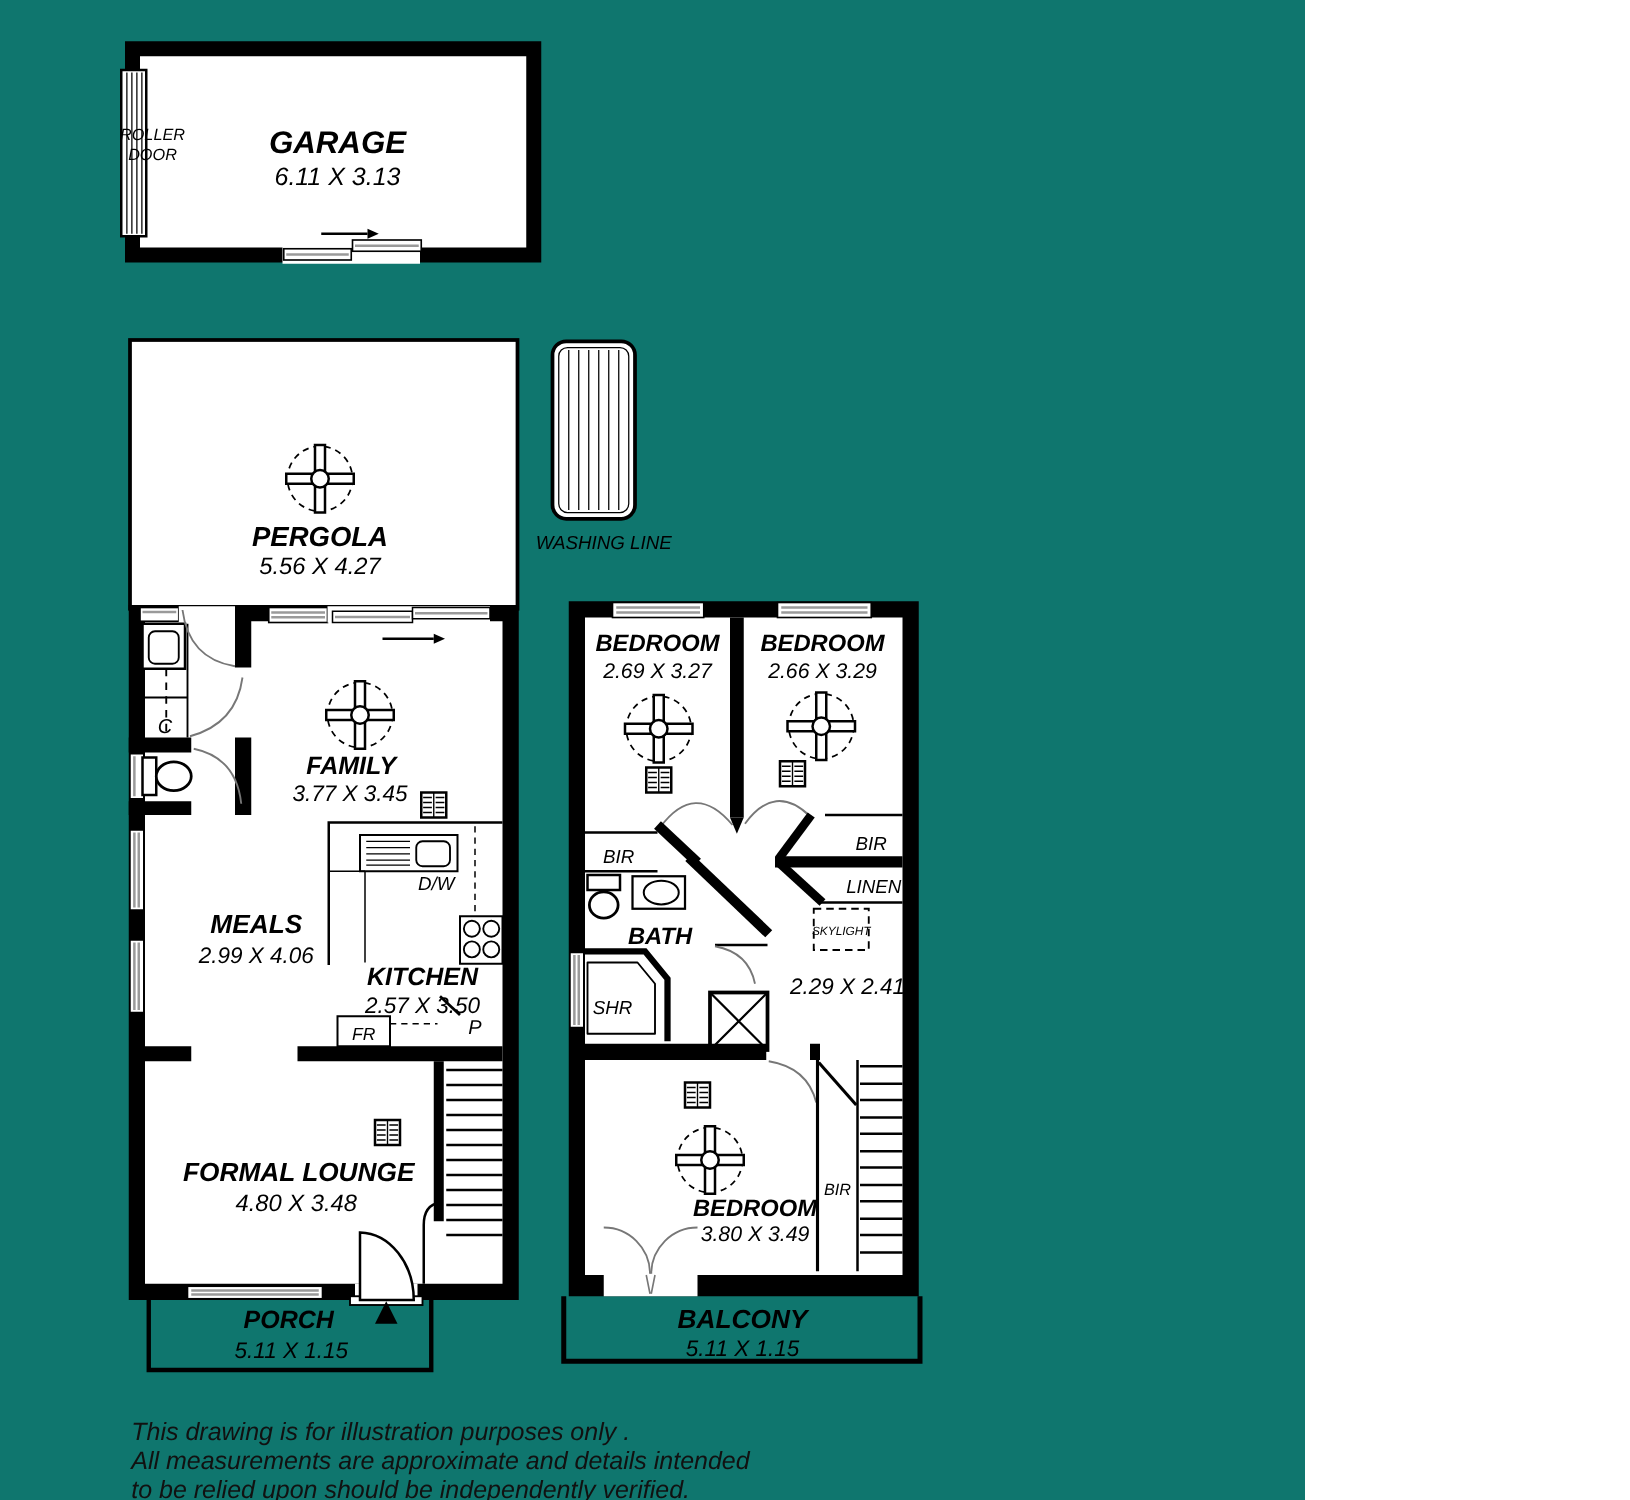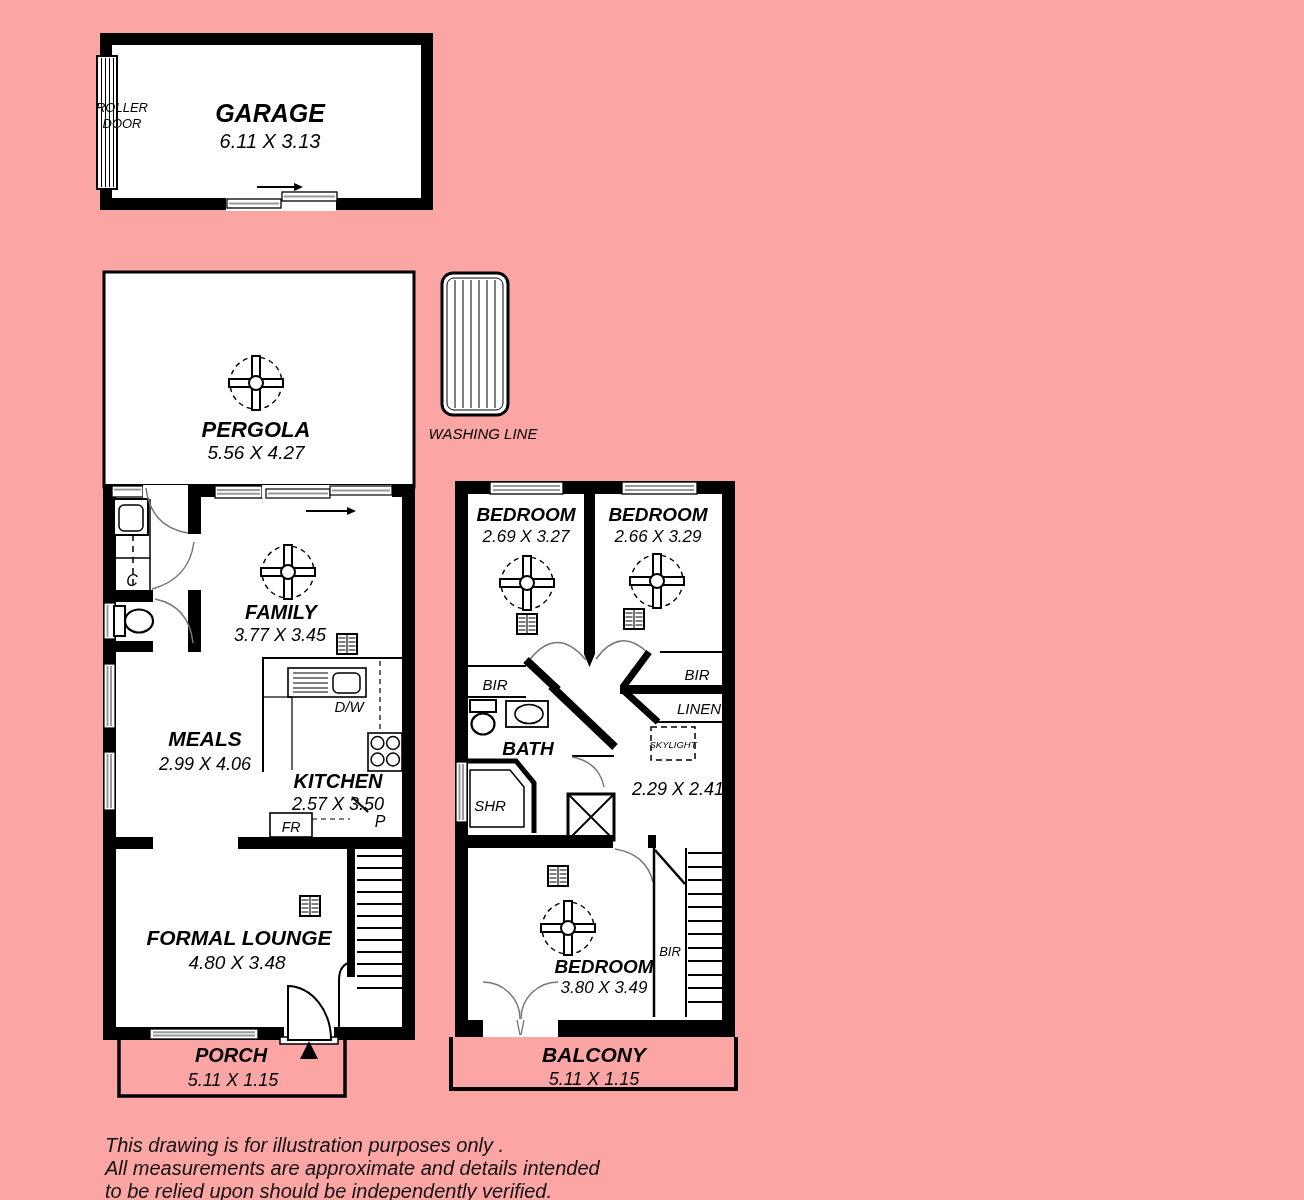--- a/index.html
+++ b/index.html
@@ -1,16 +1,16 @@
 <!DOCTYPE html>
 <html><head>
 <meta charset="utf-8">
 <style>
   html,body{margin:0;padding:0;background:#ffffff;}
-  #plan{position:relative;width:1304px;height:1200px;background:#fca5a5;overflow:hidden;}
+  #plan{position:relative;width:1044px;height:1200px;background:#0f766e;overflow:hidden;}
   svg{display:block;}
   .lbl{font-family:"Liberation Sans",sans-serif;font-style:italic;font-weight:bold;text-anchor:middle;fill:#000;}
   .dim{font-family:"Liberation Sans",sans-serif;font-style:italic;font-weight:normal;text-anchor:middle;fill:#000;}
   .note{font-family:"Liberation Sans",sans-serif;font-style:italic;font-weight:normal;text-anchor:start;fill:#111;}
   .wall{fill:#000;stroke:none;}
   .thin{stroke:#000;fill:none;}
   .arc{stroke:#777;fill:none;stroke-width:1.5;}
   .winline{stroke:#9a9a9a;stroke-width:2;}
   .white{fill:#fff;}
 </style>

